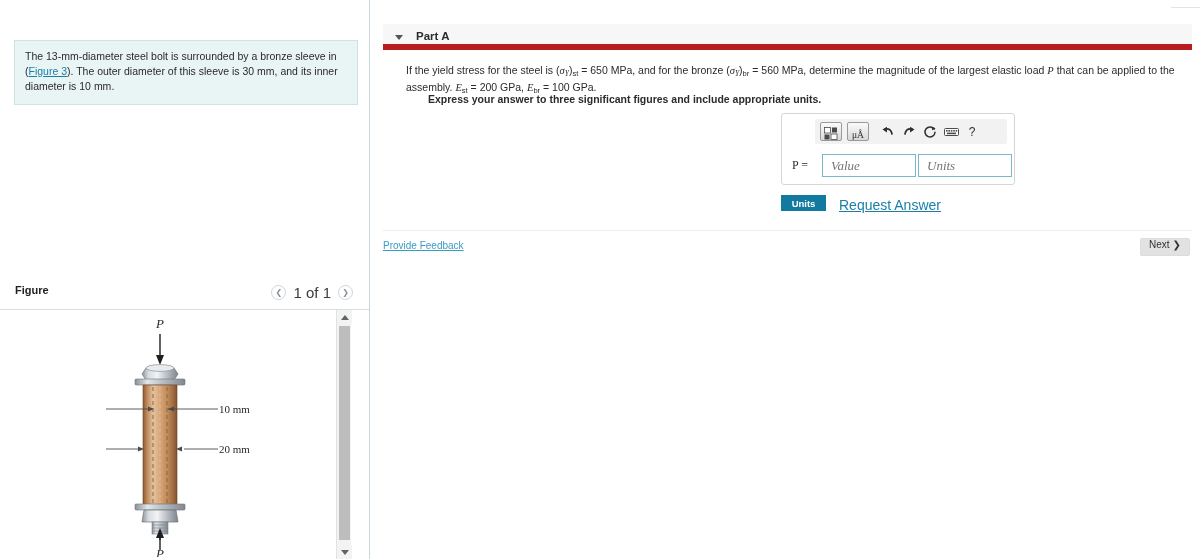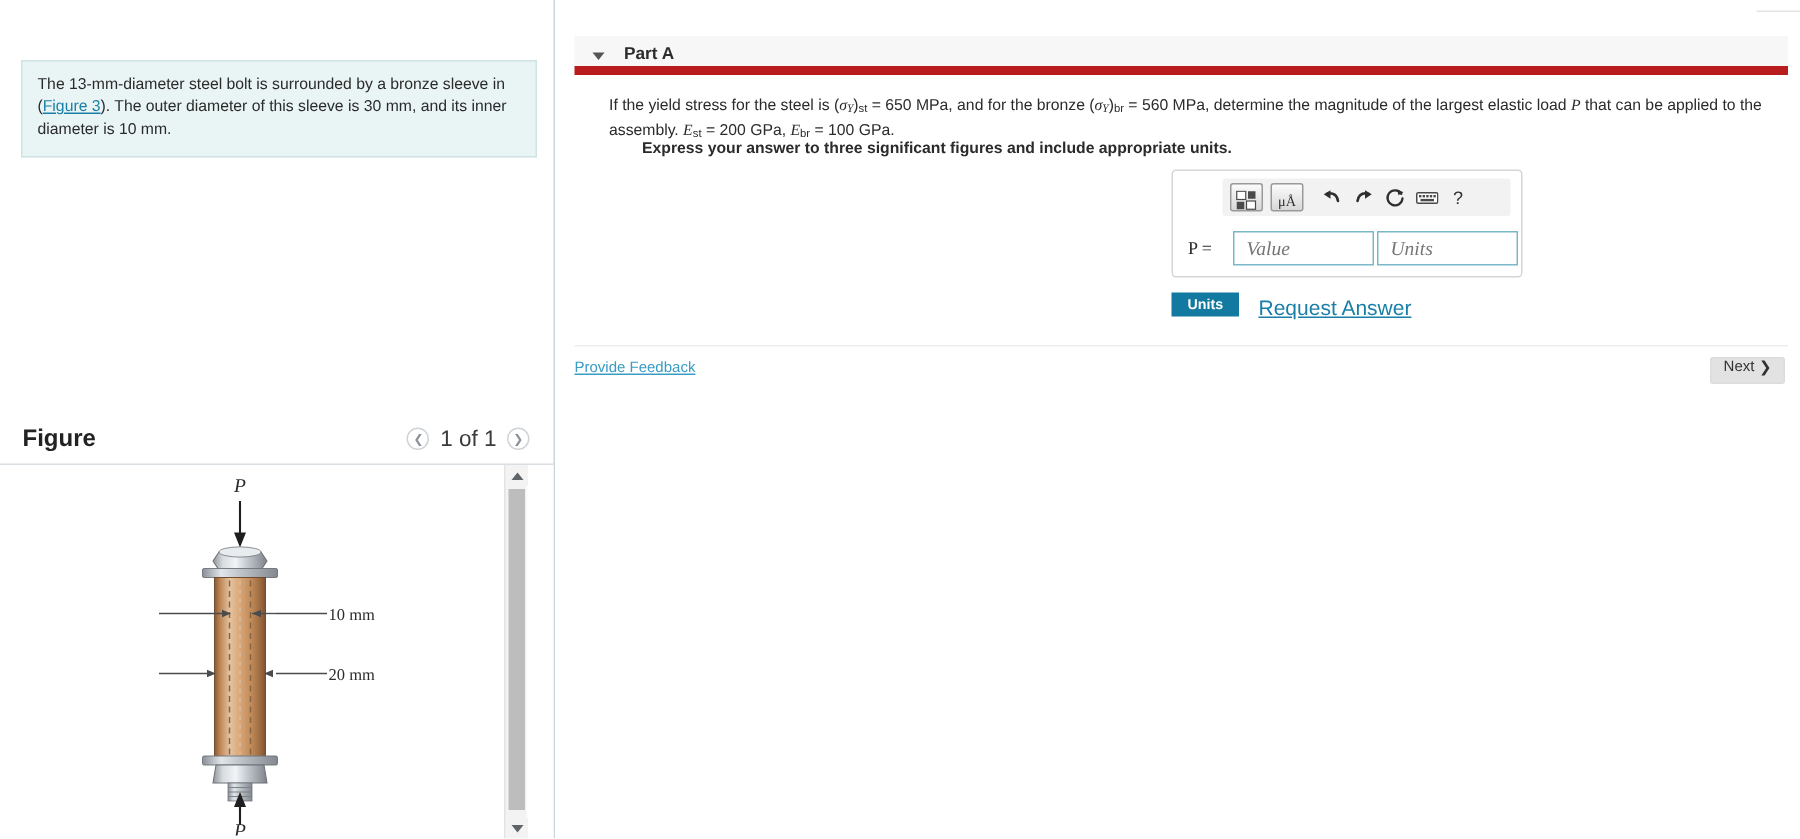--- a/index.html
+++ b/index.html
@@ -43,21 +43,21 @@
 
   .figure-header {
     position: absolute;
     left: 0; top: 276px;
     width: 369px; height: 34px;
     border-bottom: 1px solid #d8dee2;
   }
   .figure-title {
     position: absolute;
     left: 15px; top: 8px;
-    font-size: 16px;
+    font-size: 11px;
     font-weight: bold;
     color: #222;
   }
   .pager {
     position: absolute;
     right: 16px; top: 8px;
     display: flex; align-items: center; gap: 7px;
   }
   .pager-btn {
     width: 15px; height: 15px;

